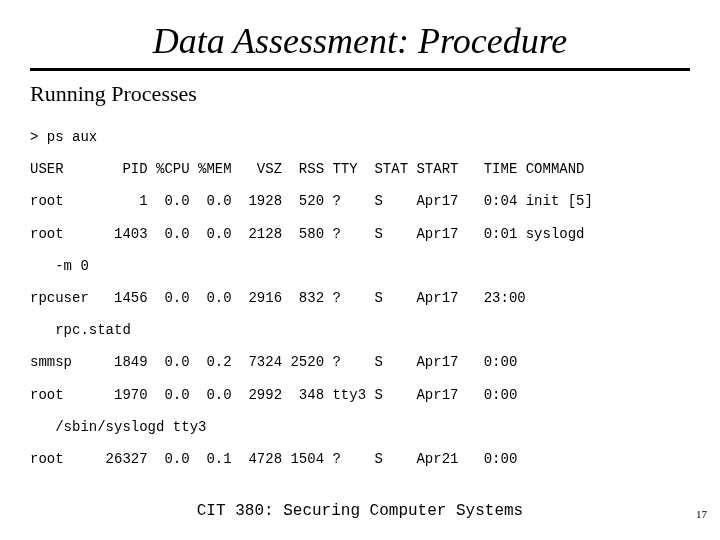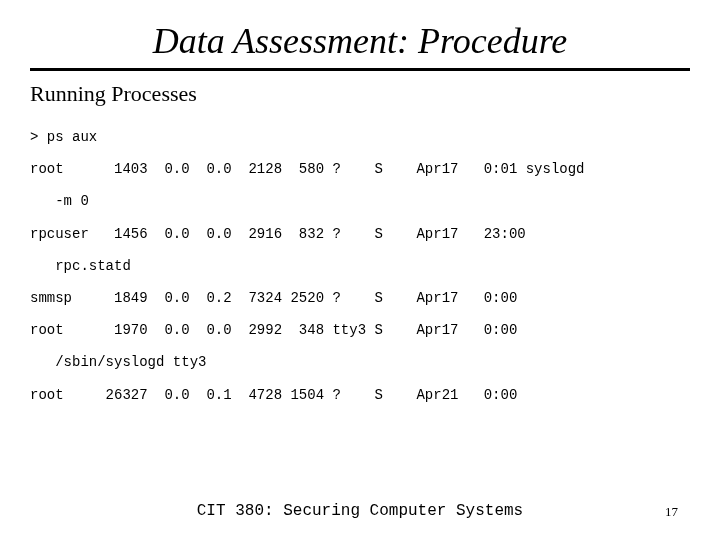--- a/index.html
+++ b/index.html
@@ -41,33 +41,35 @@
     bottom: 20px;
     left: 0;
     right: 0;
     text-align: center;
     font-size: 16px;
     font-family: Liberation Mono, monospace;
   }
   .footer-right {
     position: absolute;
     bottom: 20px;
-    right: 42px;
-    font-size: 13px;
+    right: 13px;
+    font-size: 11px;
   }
 </style>
 </head>
 <body>
 
 <h1 class="title">Data Assessment: Procedure</h1>
 <hr class="hr">
 <div class="subtitle">Running Processes</div>
 
 <div class="term">
 <div>&gt; ps aux</div>
+<div>USER       PID %CPU %MEM   VSZ  RSS TTY  STAT START   TIME COMMAND</div>
+<div>root         1  0.0  0.0  1928  520 ?    S    Apr17   0:04 init [5]</div>
 <div>root      1403  0.0  0.0  2128  580 ?    S    Apr17   0:01 syslogd</div>
 <div>   -m 0</div>
 <div>rpcuser   1456  0.0  0.0  2916  832 ?    S    Apr17   23:00</div>
 <div>   rpc.statd</div>
 <div>smmsp     1849  0.0  0.2  7324 2520 ?    S    Apr17   0:00</div>
 <div>root      1970  0.0  0.0  2992  348 tty3 S    Apr17   0:00</div>
 <div>   /sbin/syslogd tty3</div>
 <div>root     26327  0.0  0.1  4728 1504 ?    S    Apr21   0:00</div>
 
 

